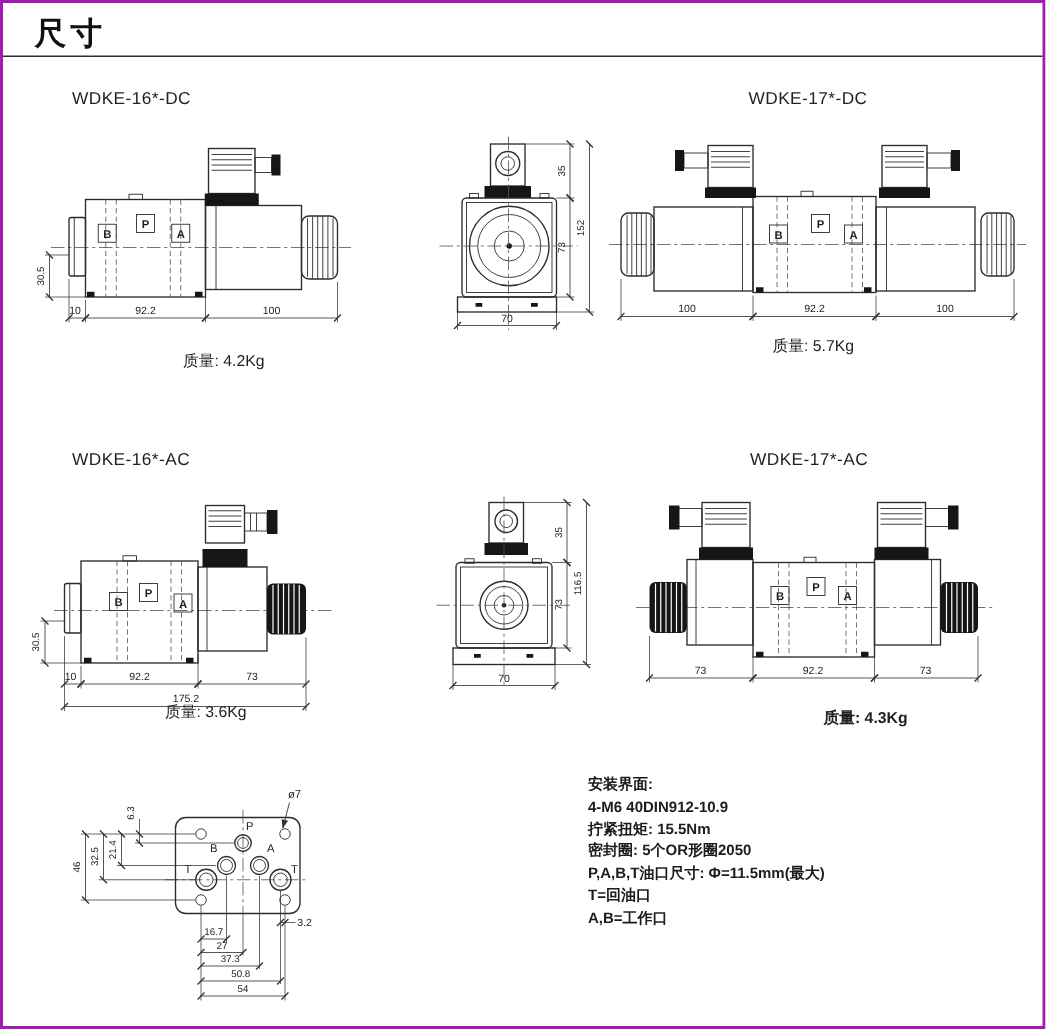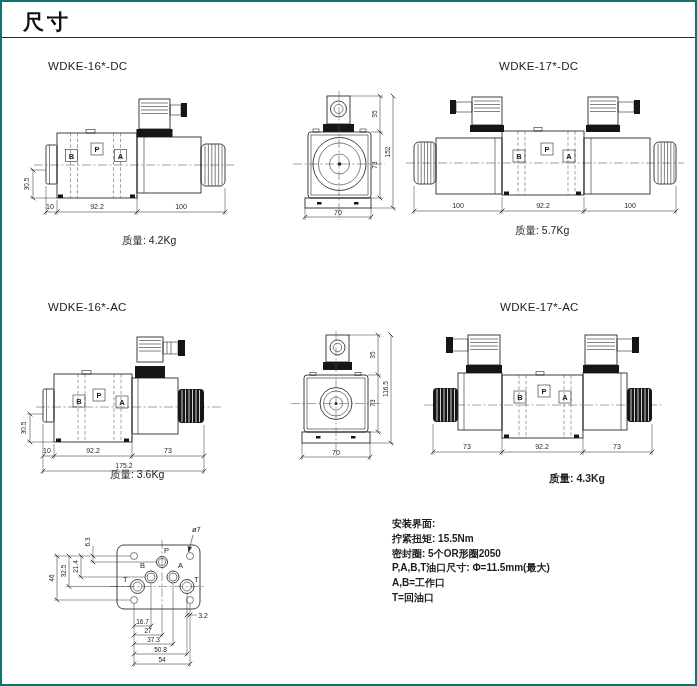--- a/index.html
+++ b/index.html
@@ -1,16 +1,16 @@
 <!DOCTYPE html>
 <html><head>
 <meta charset="utf-8">
 <style>
   html,body{margin:0;padding:0;background:#e9e9e9;}
-  .page{position:relative;width:697px;height:686px;background:#ffffff;border:2px solid #0f766e;
+  .page{position:relative;width:697px;height:686px;background:#ffffff;border:2px solid #a21caf;
         box-sizing:border-box;overflow:hidden;font-family:"Liberation Sans","DejaVu Sans",sans-serif;color:#1d1d1d;}
   .title{position:absolute;left:21px;top:6px;font-size:21px;font-weight:bold;letter-spacing:3px;color:#111;}
   .rule{position:absolute;left:0;top:35px;width:697px;height:1px;background:#2e2e2e;}
   .model{position:absolute;font-size:11.5px;letter-spacing:.3px;color:#222;}
   .weight{position:absolute;font-size:10.5px;color:#222;}
   .specs{position:absolute;left:390px;top:515px;font-size:10px;line-height:14.8px;color:#1c1c1c;font-weight:bold;}
   svg{position:absolute;overflow:visible;}
   svg text{font-family:"Liberation Sans","DejaVu Sans",sans-serif;fill:#1d1d1d;}
   .dim{font-size:7px;text-anchor:middle;}
   .dimr{font-size:6.5px;text-anchor:middle;}
@@ -470,20 +470,21 @@
       <text class="dimr" x="123.5" y="121.5">37.3</text>
       <line class="dl" x1="104" y1="134" x2="157" y2="134"></line>
       <text class="dimr" x="130.5" y="131.5">50.8</text>
       <line class="dl" x1="104" y1="144" x2="160" y2="144"></line>
       <text class="dimr" x="132" y="141.5">54</text>
     </g>
   </svg>
 
   <div class="specs">
     <div>安装界面:</div>
+    <div>4-M6 40DIN912-10.9</div>
     <div>拧紧扭矩: 15.5Nm</div>
     <div>密封圈: 5个OR形圈2050</div>
     <div>P,A,B,T油口尺寸: Φ=11.5mm(最大)</div>
+    <div>T=回油口</div>
     <div>A,B=工作口</div>
-    <div>T=回油口</div>
   </div>
 
 </div>
 
 </body></html>

